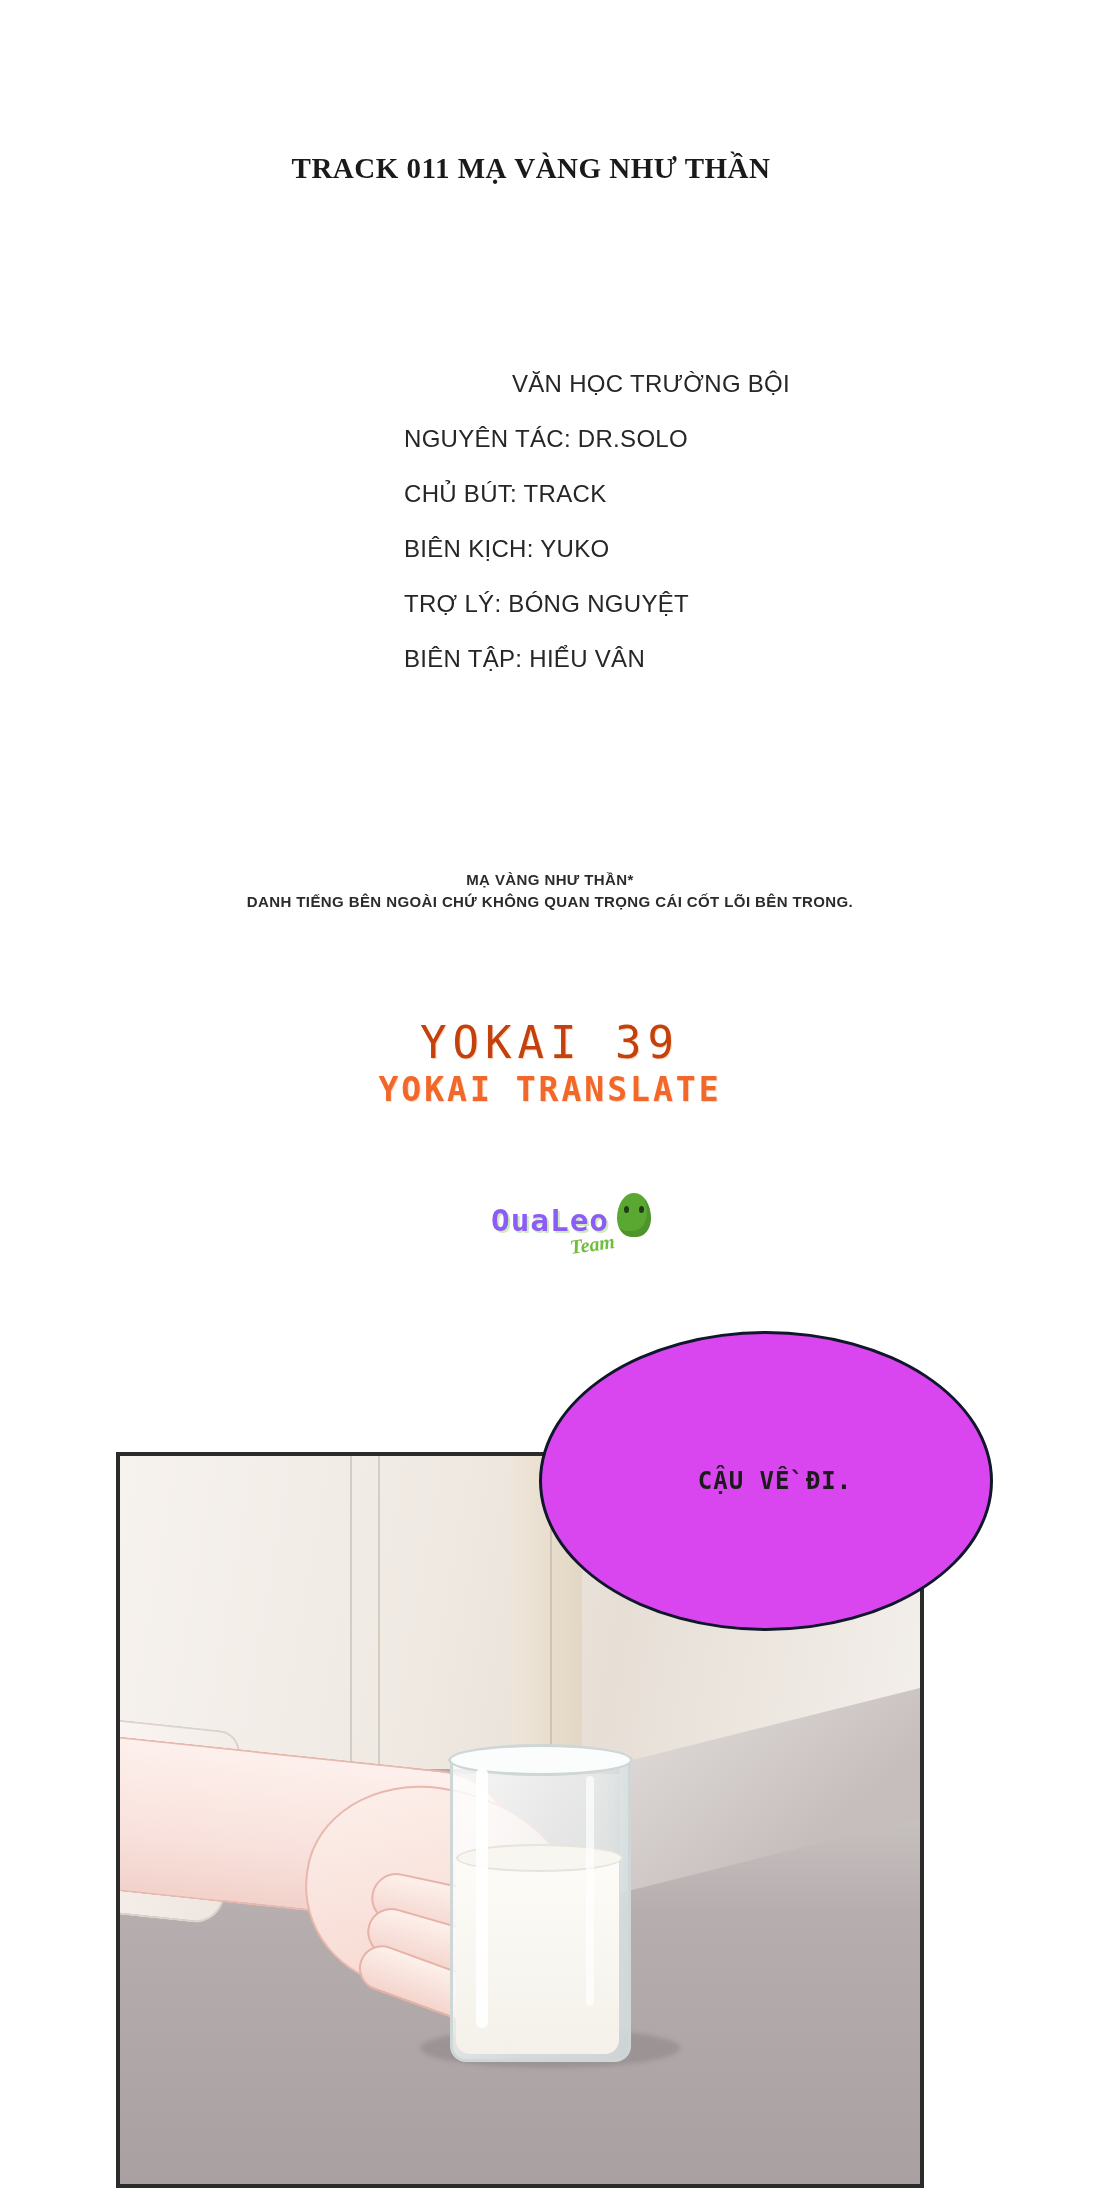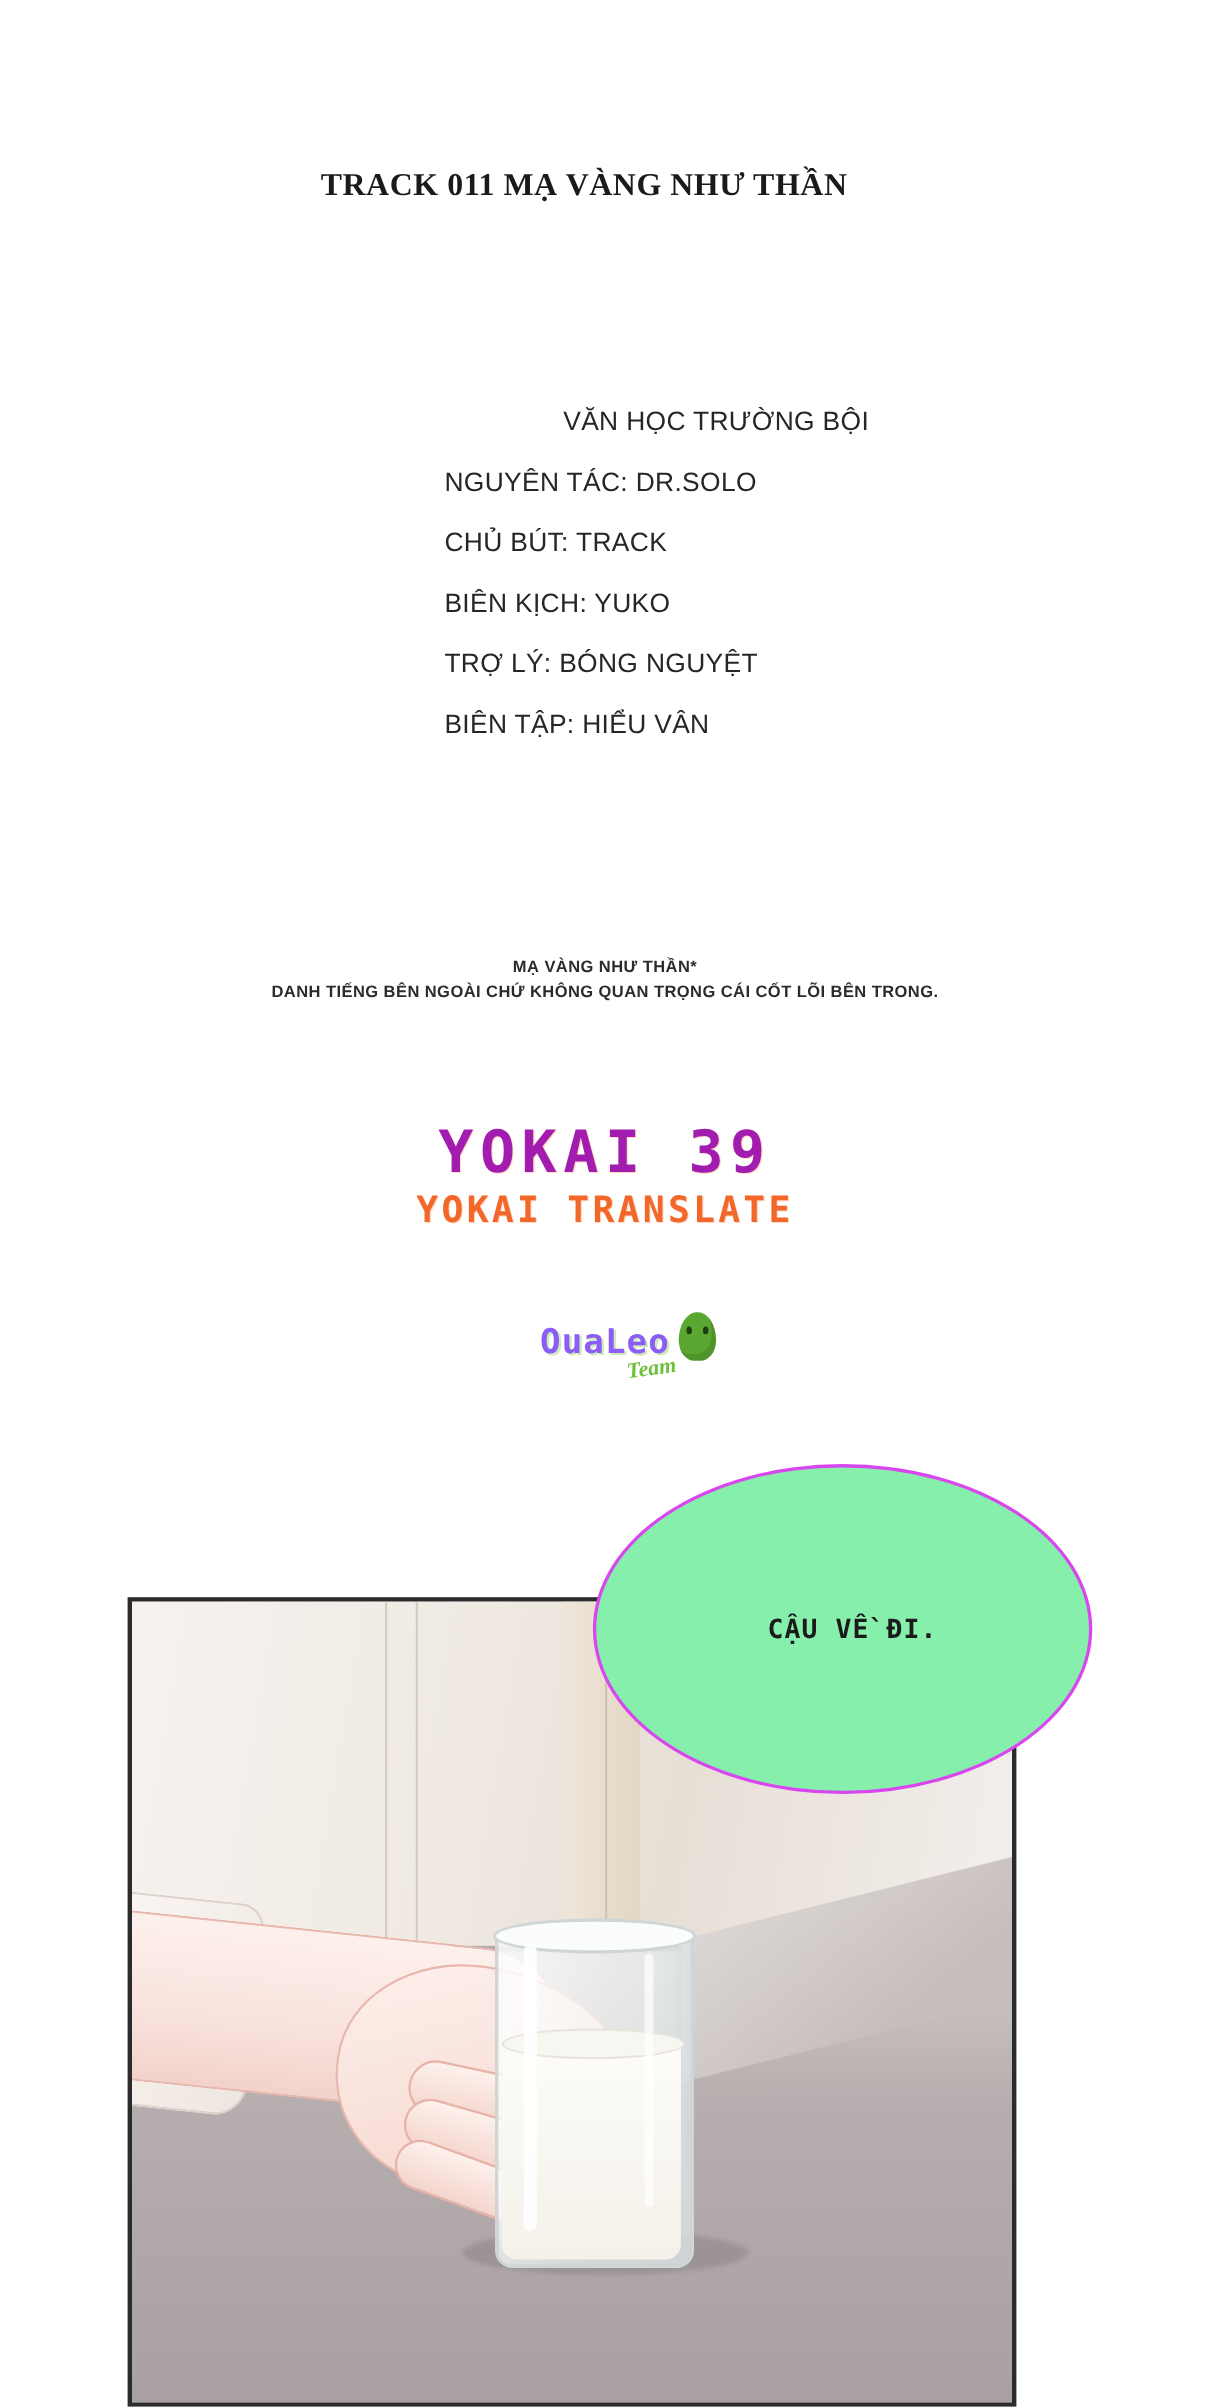--- a/index.html
+++ b/index.html
@@ -70,24 +70,24 @@
   
   .group-credit {
     position: absolute;
     top: 1020px;
     left: 0;
     width: 1100px;
     text-align: center;
   }
   .group-name {
     font-family: "DejaVu Sans Mono", monospace;
-    font-weight: bold;
-    font-size: 53px;
+    font-weight: normal;
+    font-size: 44px;
     letter-spacing: 6px;
-    color: #a21caf;
+    color: #c2410c;
     line-height: 1.05;
     text-shadow: 1px 1px 0 #ffd9c4;
   }
   .group-role {
     font-family: "DejaVu Sans Mono", monospace;
     font-weight: bold;
     font-size: 33px;
     letter-spacing: 3px;
     color: #f2682a;
     margin-top: 4px;
@@ -325,22 +325,22 @@
     filter: blur(2px);
   }
 
   
   .bubble {
     position: absolute;
     left: 539px;
     top: 1331px;
     width: 448px;
     height: 294px;
-    background: #86efac;
-    border: 3px solid #d946ef;
+    background: #d946ef;
+    border: 3px solid #0f172a;
     border-radius: 50%;
     z-index: 5;
   }
   .bubble-text {
     position: absolute;
     left: 0;
     top: 0;
     width: 448px;
     height: 294px;
     display: flex;

